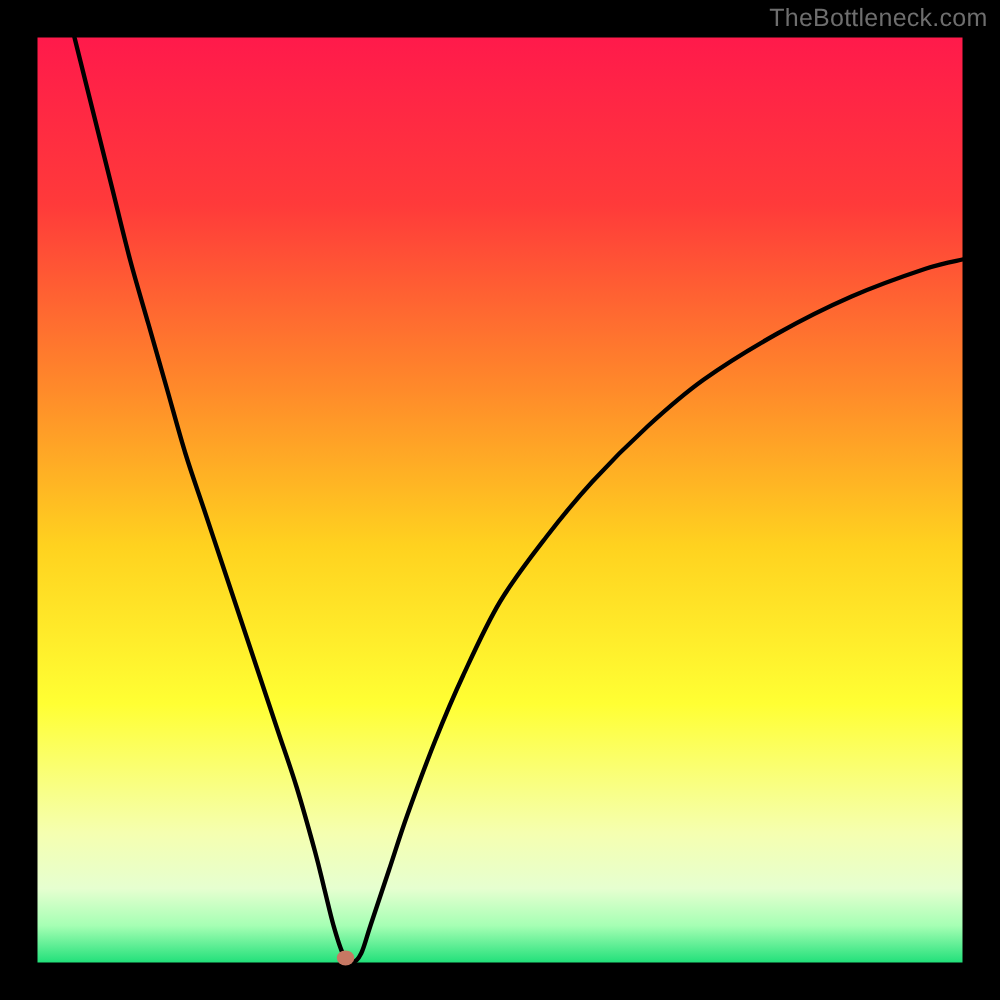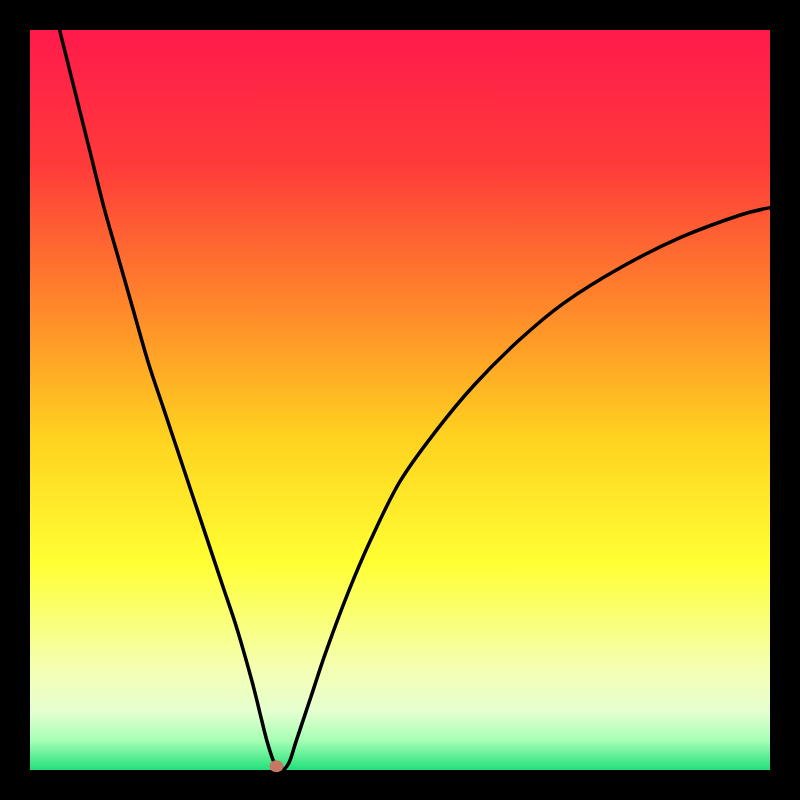--- a/index.html
+++ b/index.html
@@ -51,13 +51,14 @@
           <stop offset="92%" stop-color="#e6ffd0"></stop>
           <stop offset="96%" stop-color="#a6ffb4"></stop>
           <stop offset="100%" stop-color="#22e07a"></stop>
         </linearGradient>
     </defs>
     <rect id="plot-rect" fill="url(#bg-grad)" x="30" y="30" width="740" height="740"></rect>
     <path id="curve-path" fill="none" stroke="#000000" stroke-width="3.5" stroke-linejoin="round" stroke-linecap="round" d="M 59.60 30.00 C 60.83 34.93 64.53 49.73 67.00 59.60 C 69.47 69.47 70.70 74.40 74.40 89.20 C 78.10 104.00 84.27 128.67 89.20 148.40 C 94.13 168.13 99.07 189.10 104.00 207.60 C 108.93 226.10 113.87 242.13 118.80 259.40 C 123.73 276.67 128.67 293.93 133.60 311.20 C 138.53 328.47 143.47 346.97 148.40 363.00 C 153.33 379.03 158.27 392.60 163.20 407.40 C 168.13 422.20 173.07 437.00 178.00 451.80 C 182.93 466.60 187.87 481.40 192.80 496.20 C 197.73 511.00 202.67 525.80 207.60 540.60 C 212.53 555.40 217.47 570.20 222.40 585.00 C 227.33 599.80 232.27 613.37 237.20 629.40 C 242.13 645.43 248.30 667.63 252.00 681.20 C 255.70 694.77 256.93 700.93 259.40 710.80 C 261.87 720.67 264.33 731.77 266.80 740.40 C 269.27 749.03 271.73 757.67 274.20 762.60 C 276.67 767.53 279.13 770.00 281.60 770.00 C 284.07 770.00 286.53 767.53 289.00 762.60 C 291.47 757.67 292.70 751.50 296.40 740.40 C 300.10 729.30 306.27 710.80 311.20 696.00 C 316.13 681.20 319.83 668.87 326.00 651.60 C 332.17 634.33 340.80 610.90 348.20 592.40 C 355.60 573.90 361.77 559.10 370.40 540.60 C 379.03 522.10 388.90 499.90 400.00 481.40 C 411.10 462.90 424.67 445.63 437.00 429.60 C 449.33 413.57 460.43 400.00 474.00 385.20 C 487.57 370.40 503.60 354.37 518.40 340.80 C 533.20 327.23 545.53 316.13 562.80 303.80 C 580.07 291.47 602.27 277.90 622.00 266.80 C 641.73 255.70 661.47 245.83 681.20 237.20 C 700.93 228.57 725.60 219.93 740.40 215.00 C 755.20 210.07 765.07 208.83 770.00 207.60 "></path>
     <ellipse id="marker-dot" cx="276.41999999999996" cy="766.3" rx="7" ry="6" fill="#c77863"></ellipse>
   </svg>
 
+  <div class="watermark">TheBottleneck.com</div>
 </div>
 
 </body></html>

